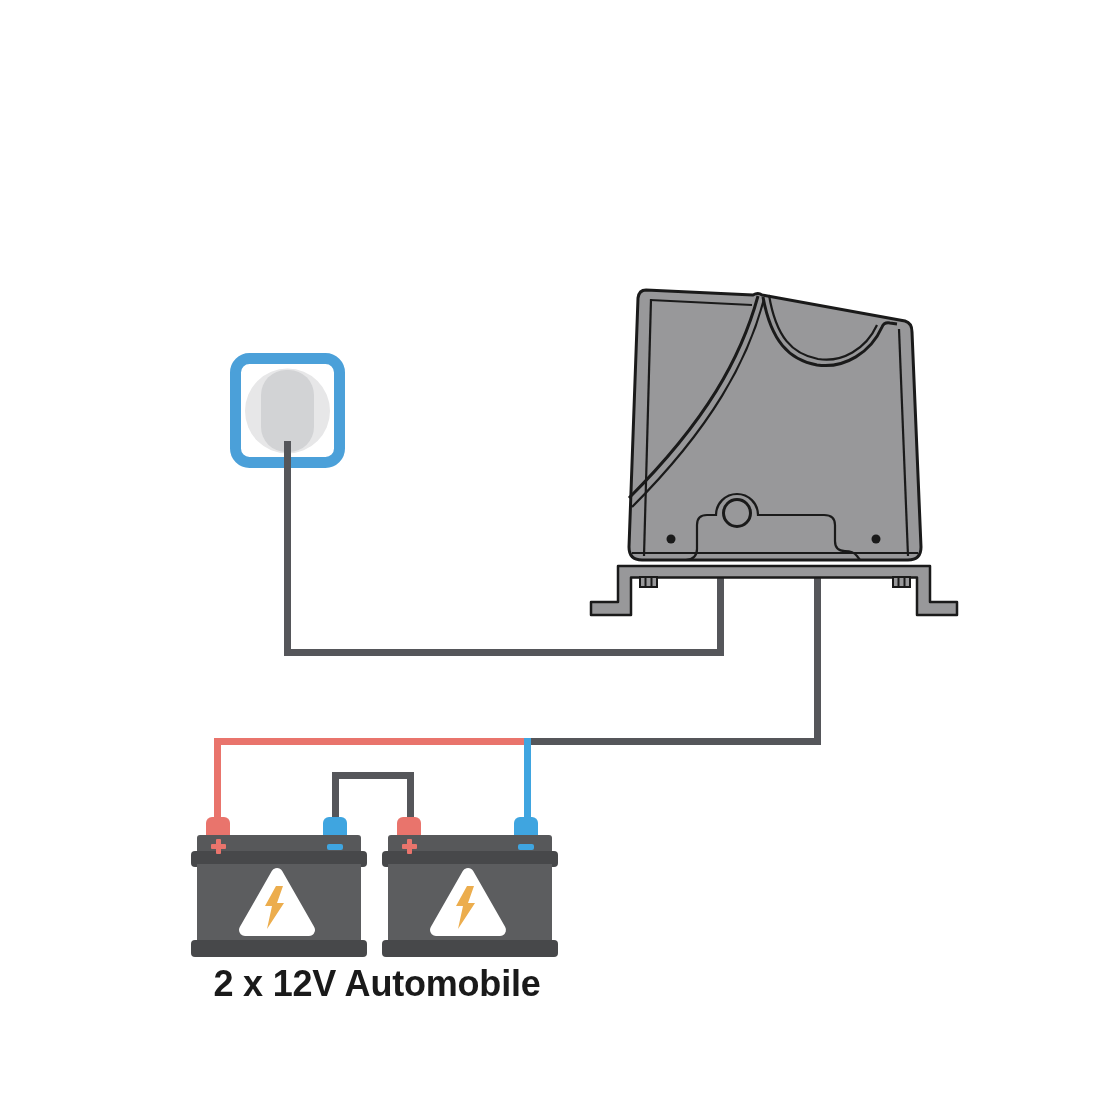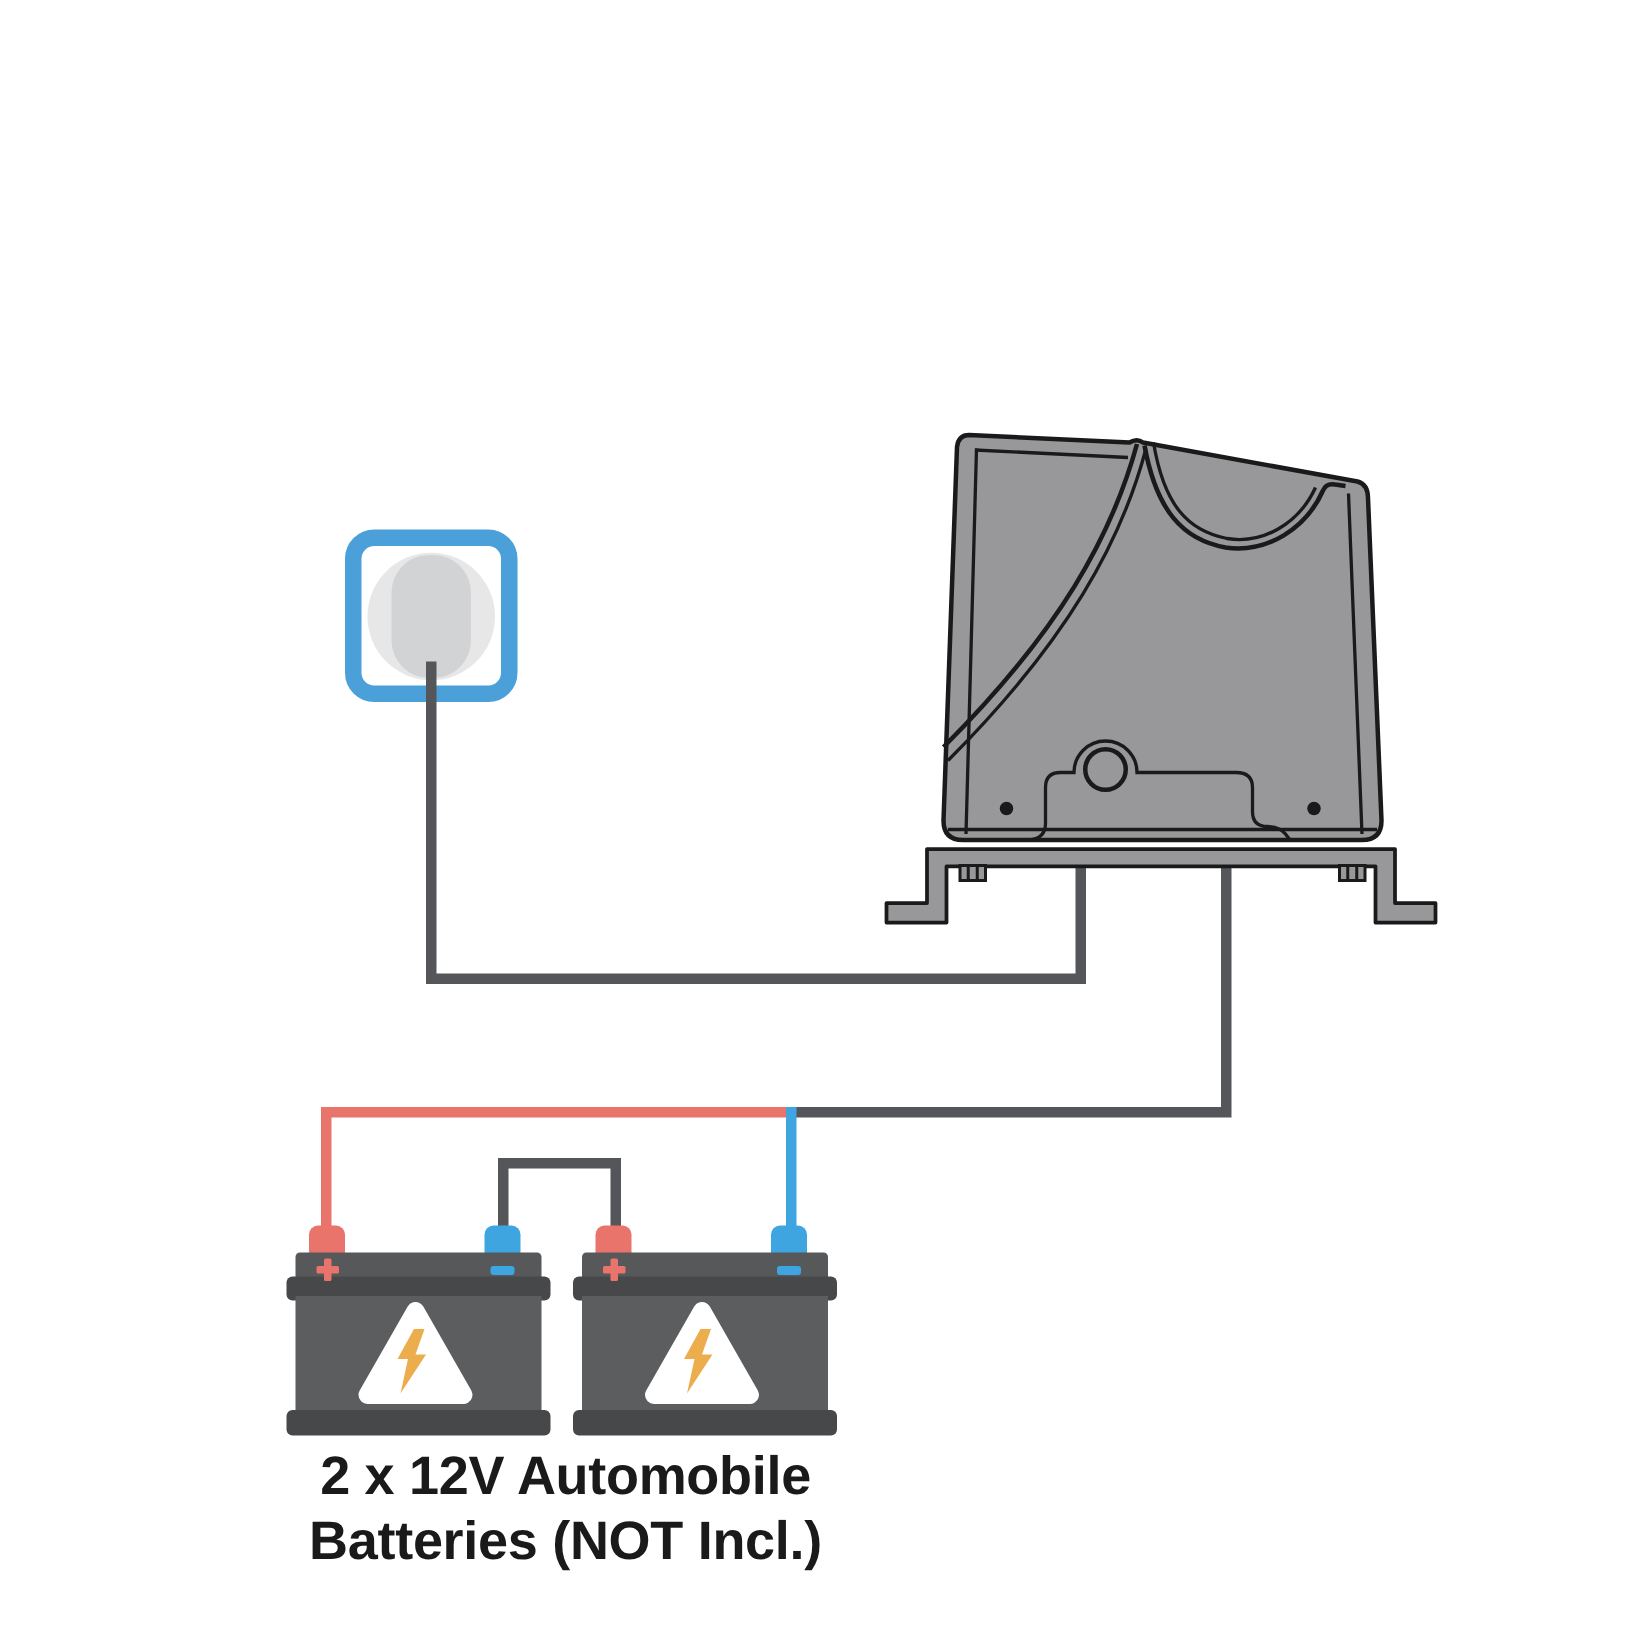--- a/index.html
+++ b/index.html
@@ -109,16 +109,15 @@
       </g>
       <rect x="327" y="844" width="16" height="6" rx="2" fill="#3FA5E0"></rect>
       <polygon points="277,874 309,930 245,930" stroke="#ffffff" stroke-width="12" stroke-linejoin="round" fill="#FFFFFF"></polygon>
       <polygon points="276,886 283,886 277,903 284,903 267,929 272,906 265,906" fill="#ECAD4D"></polygon>
     </g>
 
   </svg>
 
   <div class="caption">
     <div>2 x 12V Automobile</div>
-    <div>Batteries (NOT Incl.)</div>
   </div>
 
 </div>
 
 </body></html>

